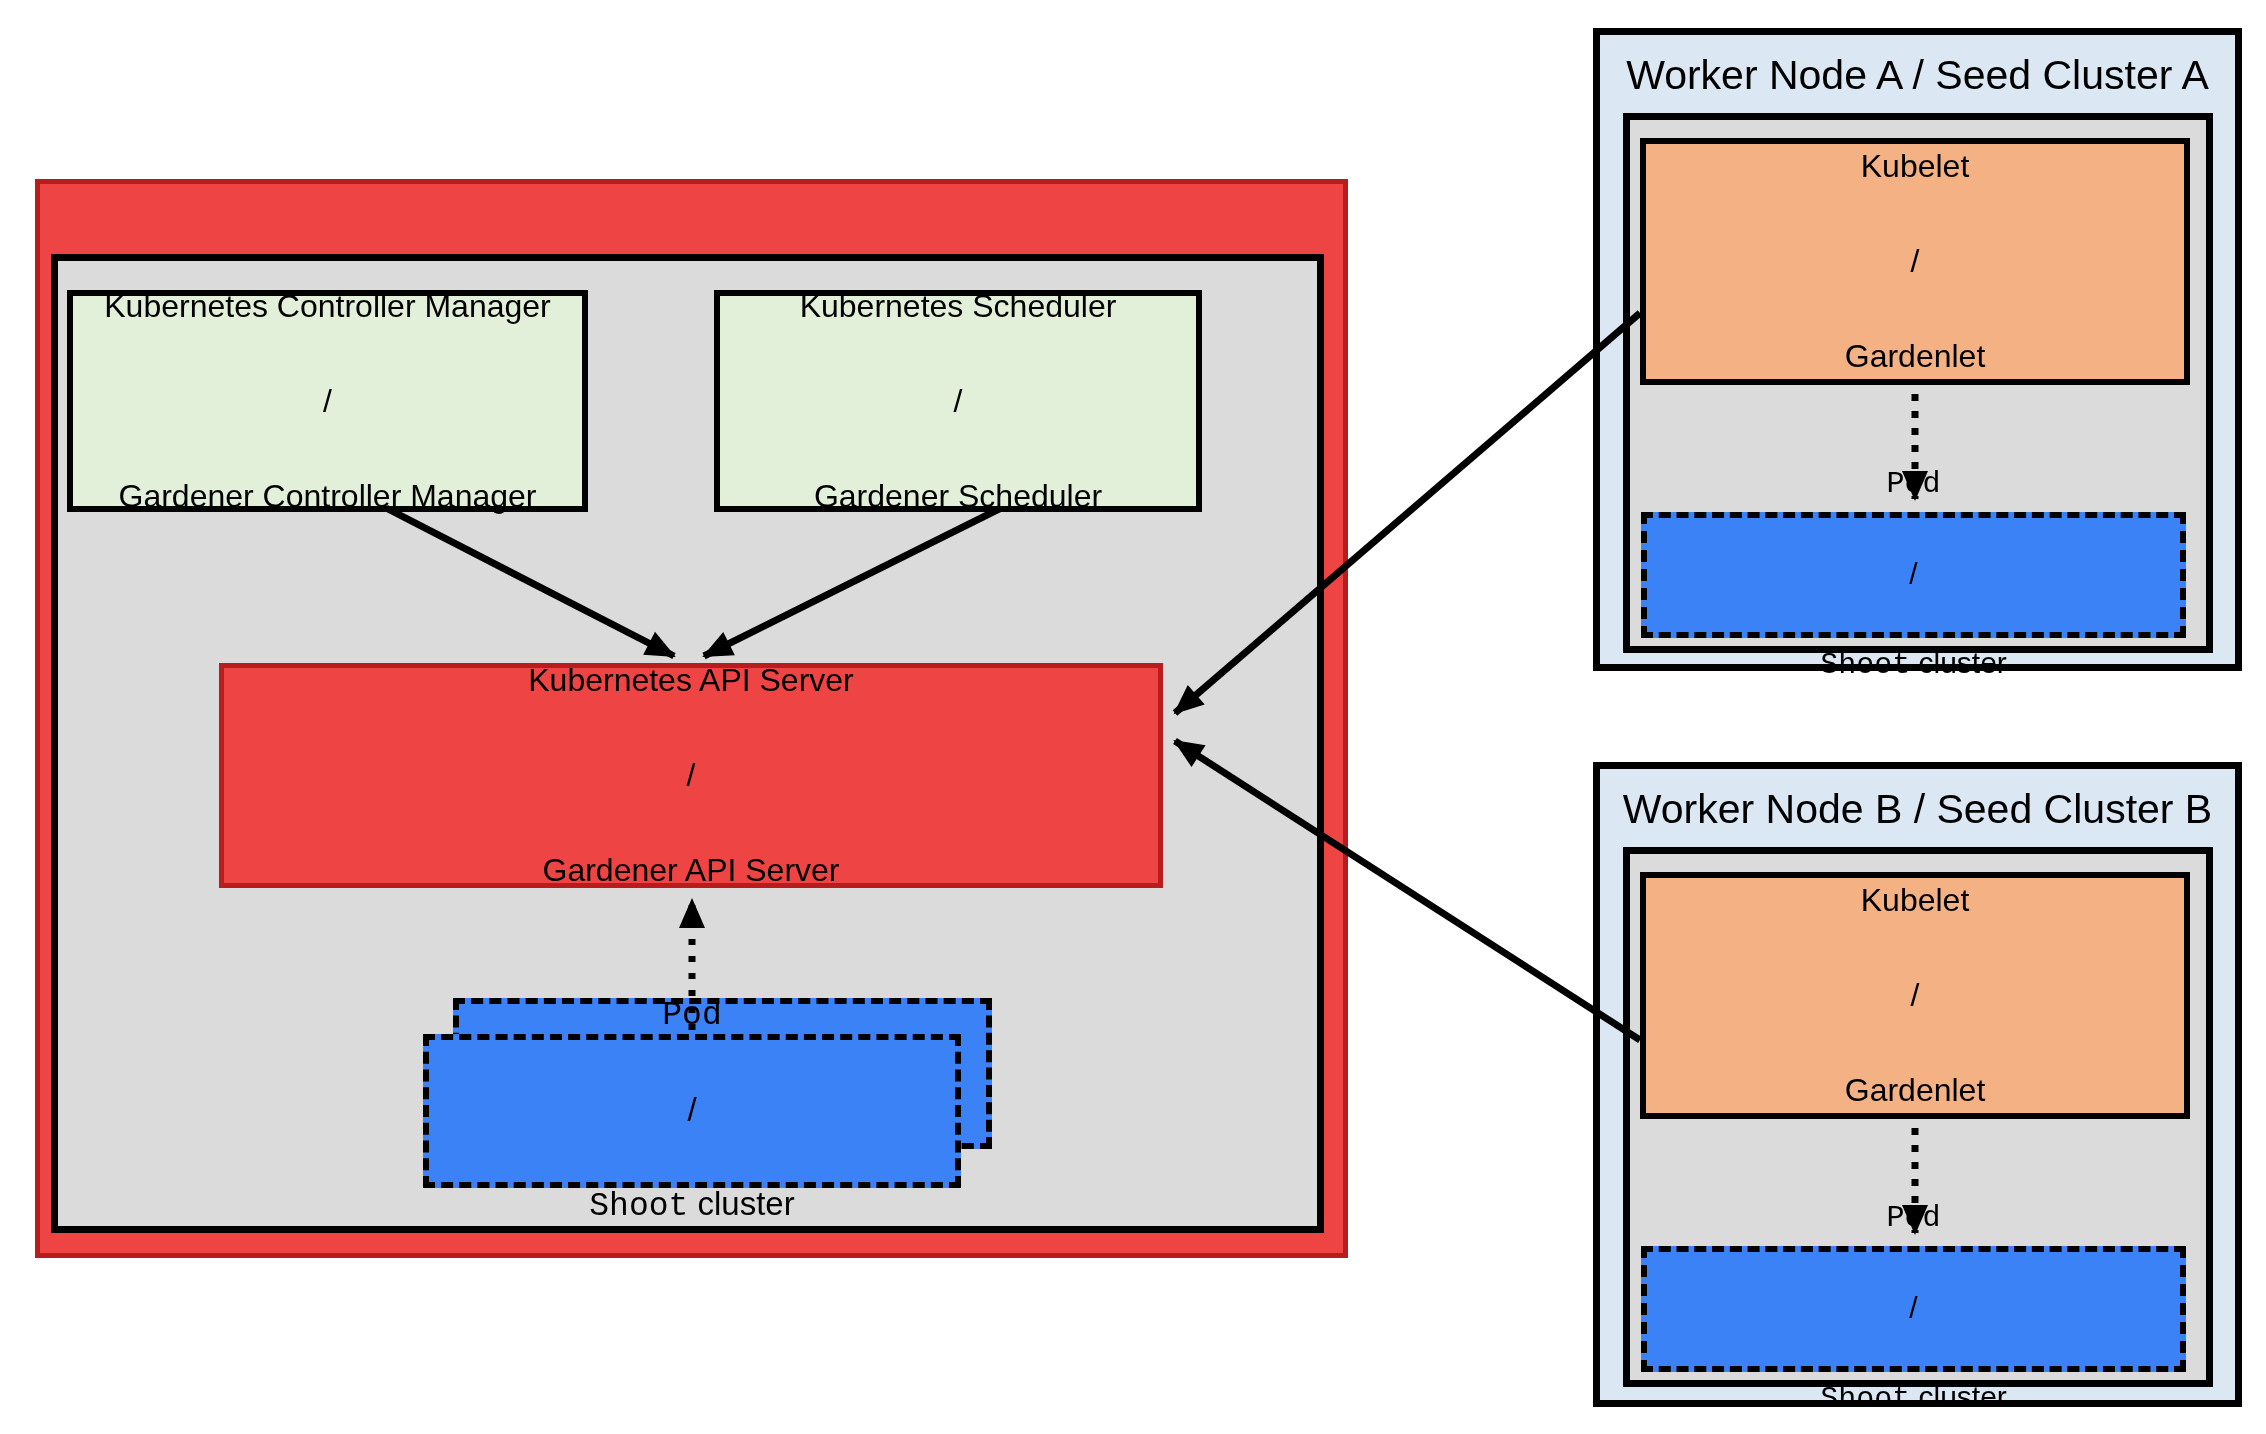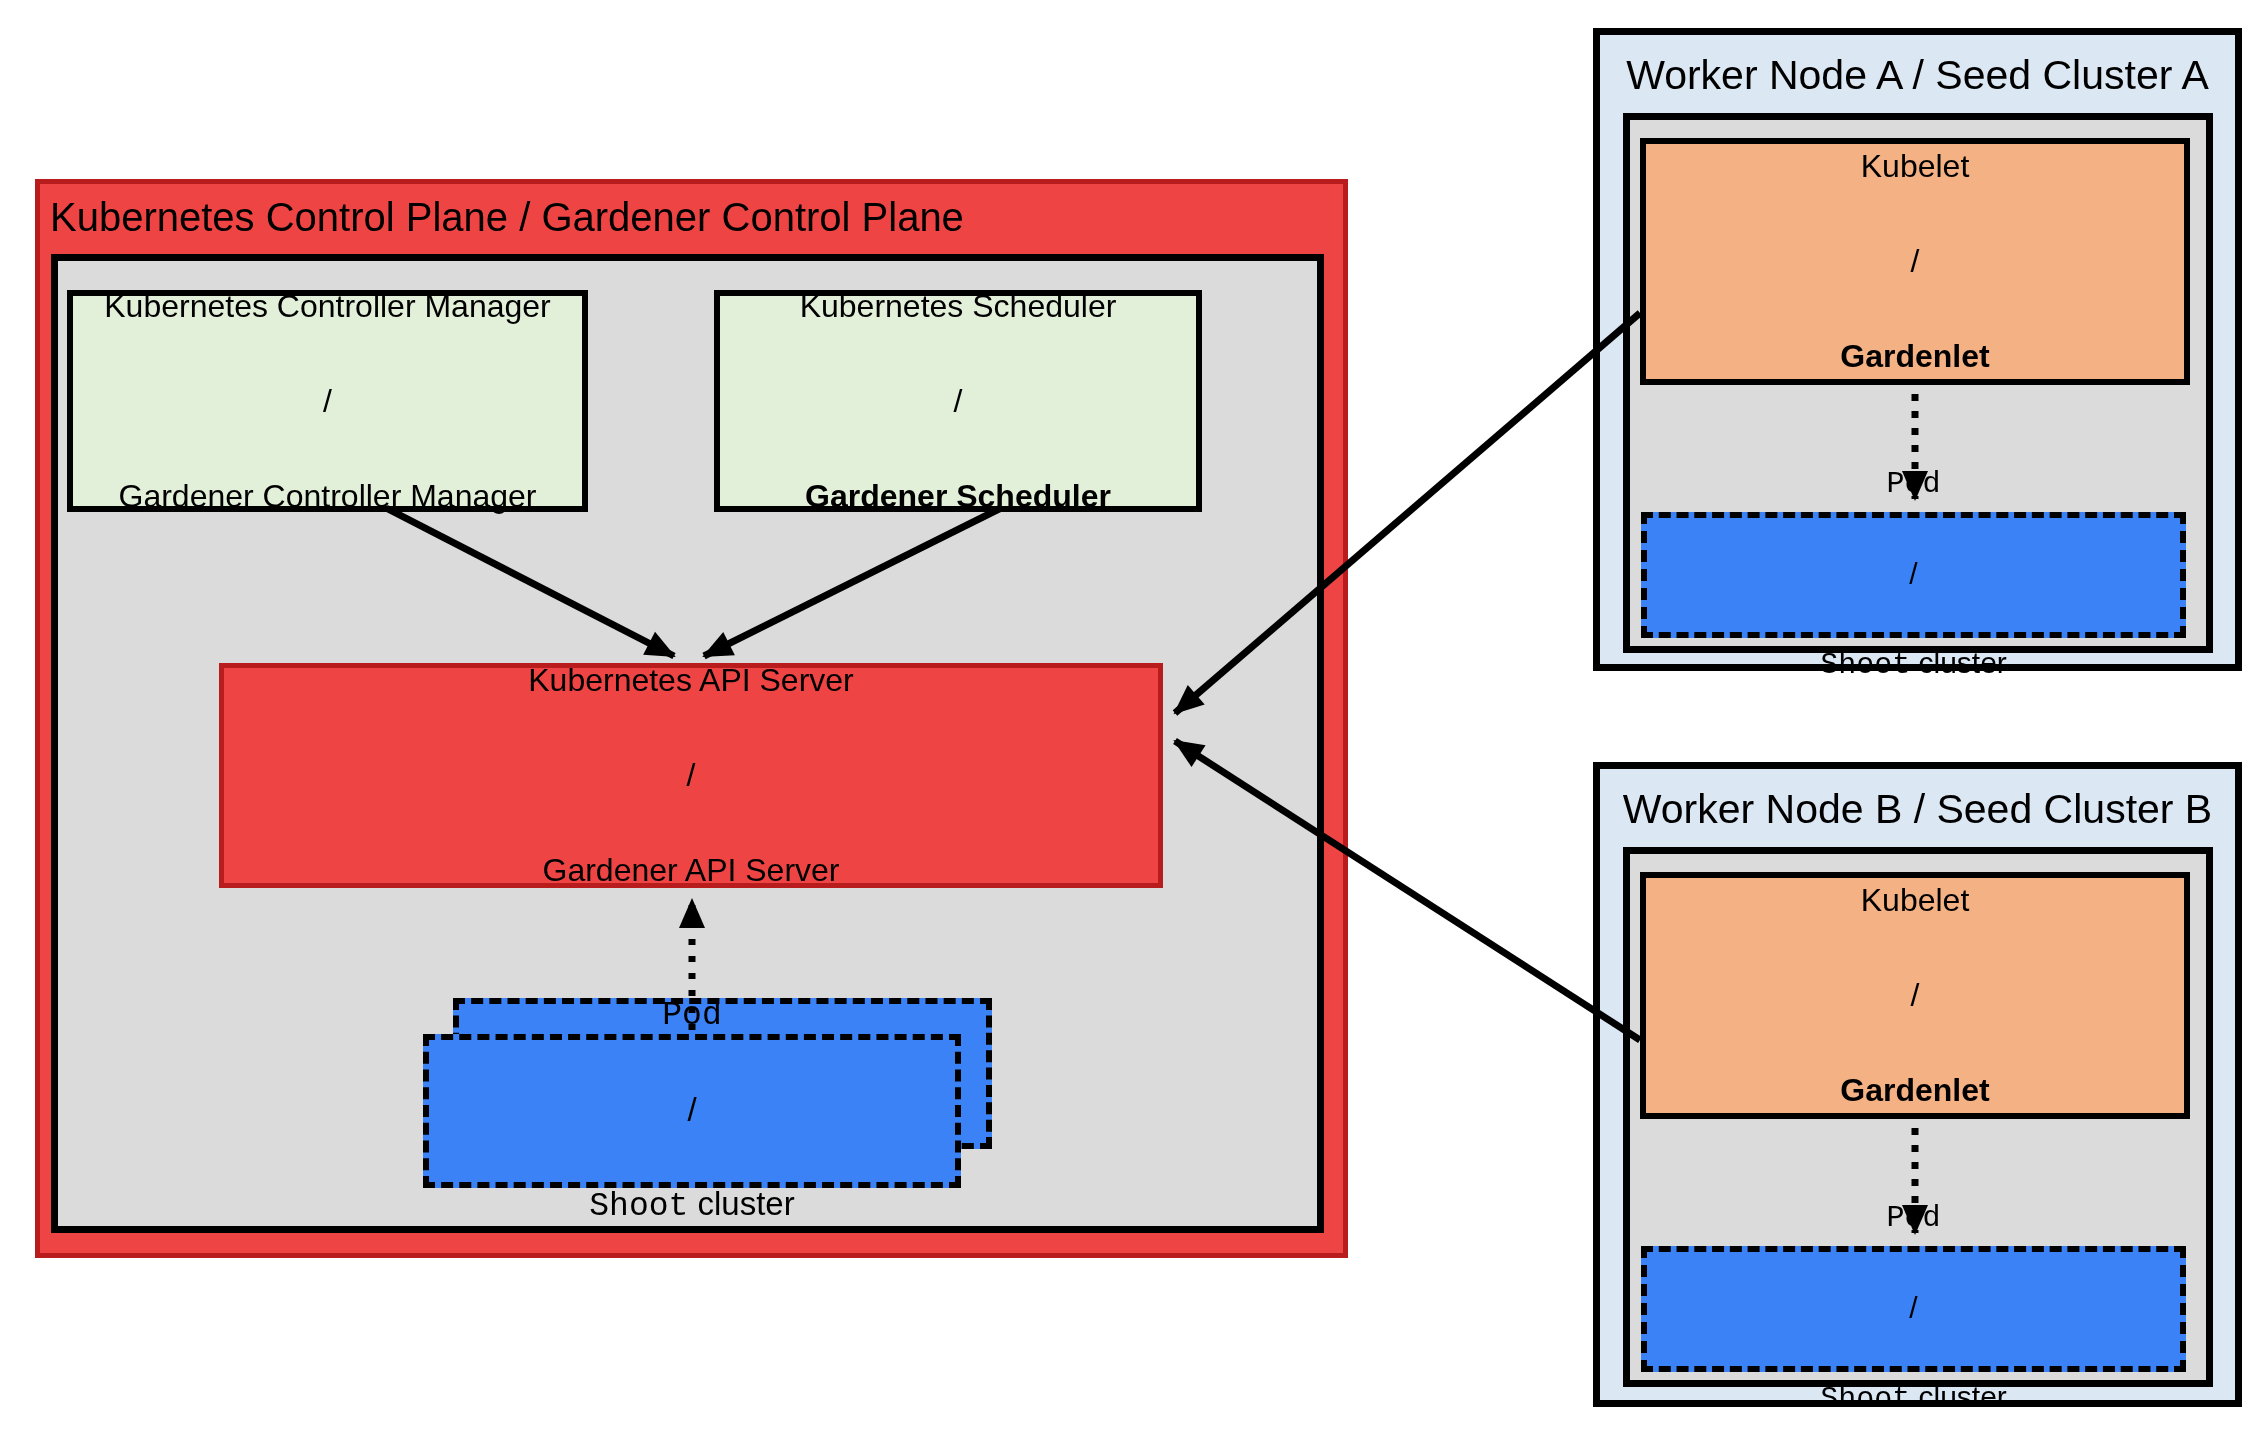--- a/index.html
+++ b/index.html
@@ -21,41 +21,40 @@
   .stack {
     position:absolute; inset:0;
     display:flex; flex-direction:column;
     align-items:center; justify-content:center;
     text-align:center;
     gap:48px;
   }
   .fs32 { font-size:32px; line-height:47px; }
   .fs30 { font-size:30px; line-height:41px; }
   .fs33 { font-size:33px; line-height:46px; }
-  .b { font-weight:700; }
+  .b { font-weight:400; }
   .mono { font-family:"Liberation Mono", monospace; }
 
   .cp-title {
     position:absolute; left:50px; top:186px; width:1280px; height:62px;
     font-size:40px; line-height:62px; text-align:left;
   }
   .worker-title {
     position:absolute; width:635px; height:70px;
     font-size:41px; line-height:70px; text-align:center;
   }
   #arrows { position:absolute; left:0; top:0; pointer-events:none; }
 </style>
 </head>
 <body>
 
 <div id="canvas">
 
   <div class="abs green" style="left:35px; top:179px; width:1313px; height:1079px;"></div>
 
-  <div class="cp-title">Kubernetes Control Plane / Gardener Control Plane</div>
 
   <div class="abs gray" style="left:51px; top:254px; width:1273px; height:979px;"></div>
 
   <div class="abs green-thin" style="left:67px; top:290px; width:521px; height:222px;">
     <div class="stack fs32">
       <span>Kubernetes Controller Manager</span>
       <span>/</span>
       <span>Gardener Controller Manager</span>
     </div>
   </div>

